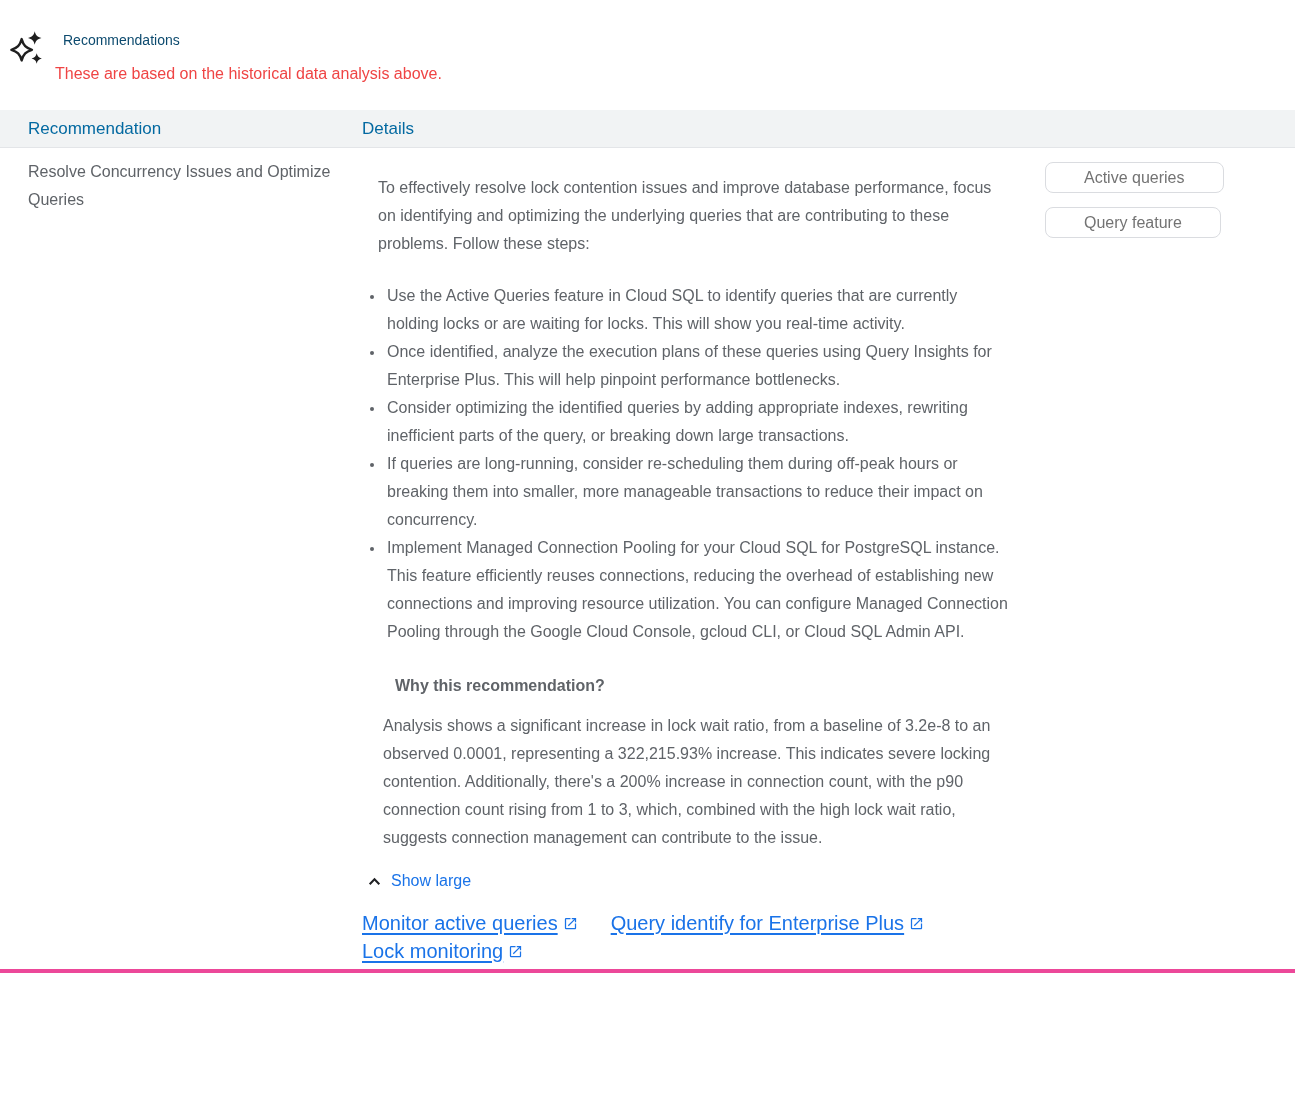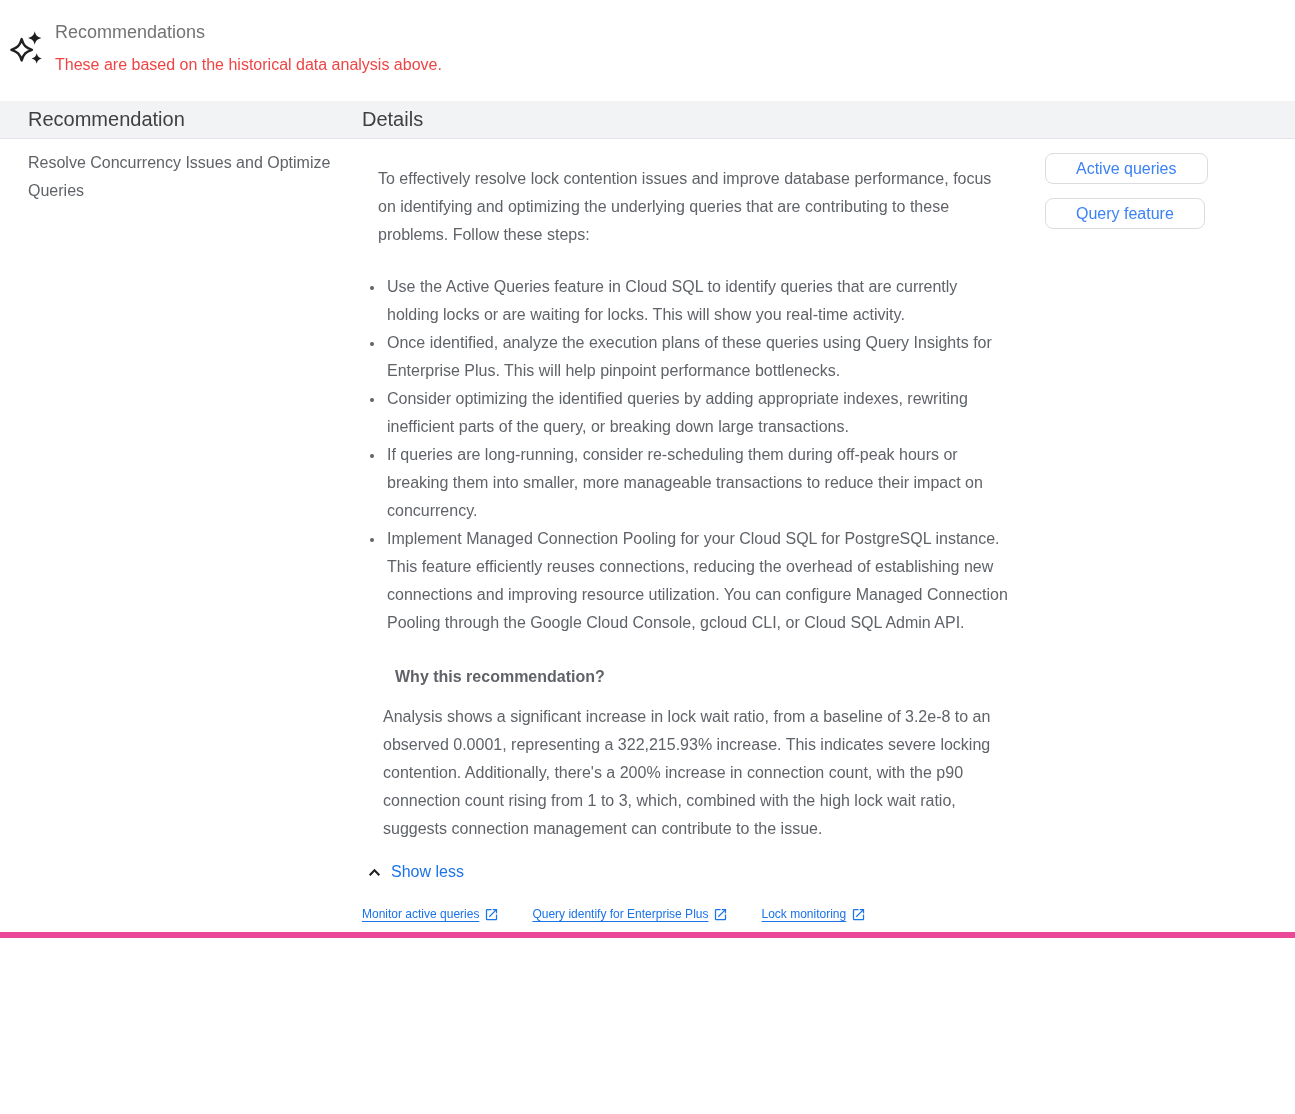--- a/index.html
+++ b/index.html
@@ -22,24 +22,24 @@
     align-items: flex-start;
     padding: 17px 0 0 9px;
   }
   .sparkle-wrap {
     width: 38px; height: 38px;
     margin-top: 11px;
     flex: 0 0 auto;
   }
   .header-text { margin-left: 8px; }
   .page-title {
-    font-size: 18px;
+    font-size: 14px;
     font-weight: 400;
-    color: #737373;
-    margin: 0;
+    color: #0c4a6e;
+    margin: 8px;
     line-height: 30px;
   }
   .page-subtitle {
     font-size: 16px;
     color: #ef4444;
     margin: 7px 0 0 0;
     line-height: 22px;
   }
 
   
@@ -47,29 +47,29 @@
   .thead {
     display: grid;
     grid-template-columns: 334px 1fr;
     padding-left: 28px;
     background: #f1f3f4;
     height: 38px;
     align-items: center;
     border-bottom: 1px solid #e3e5e8;
   }
   .th {
-    font-size: 20px;
+    font-size: 17px;
     font-weight: 500;
-    color: #404040;
+    color: #0369a1;
   }
   .trow {
     display: grid;
     grid-template-columns: 334px 648px 1fr;
     padding: 10px 0 4px 28px;
-    border-bottom: 6px solid #ec4899;
+    border-bottom: 4px solid #ec4899;
   }
   .cell { font-size: 16px; line-height: 28px; color: #5f6368; }
   .rec-name { padding-right: 24px; }
 
   
   .details-intro { margin: 16px; }
   .details-bullets {
     margin: 24px 0 0 0;
     padding-left: 23px;
     list-style: disc;
@@ -103,49 +103,49 @@
     column-gap: 33px;
     row-gap: 0;
     margin-top: 9px;
     max-width: 648px;
   }
   .ext-link {
     display: inline-flex;
     align-items: center;
     gap: 5px;
     color: #1a73e8;
-    font-size: 12px;
+    font-size: 20px;
     line-height: 28px;
     text-decoration: none;
     cursor: pointer;
   }
   .ext-link .link-text { text-decoration: underline; text-underline-offset: 3px; }
   .ext-icon { display: inline-flex; margin-top: 2px; }
 
   
   .chips-col {
     padding: 4px 0 0 35px;
     display: flex;
     flex-direction: column;
     align-items: flex-start;
     gap: 14px;
   }
   .chip {
     display: inline-flex;
     align-items: center;
     justify-content: center;
     height: 31px;
-    padding: 0 30px;
+    padding: 0 38px;
     background: #fff;
     border: 1px solid #dadce0;
     border-radius: 8px;
     font-family: "Liberation Sans", sans-serif;
     font-size: 16px;
     font-weight: 500;
-    color: #3b82f6;
+    color: #737373;
     cursor: pointer;
     white-space: nowrap;
   }
 </style>
 </head>
 <body>
 
 <div class="page">
 
   <div class="app-header">
@@ -188,21 +188,21 @@
           <p class="why-title">Why this recommendation?</p>
           <p class="why-text">Analysis shows a significant increase in lock wait ratio, from a baseline of 3.2e-8 to an observed 0.0001, representing a 322,215.93% increase. This indicates severe locking contention. Additionally, there's a 200% increase in connection count, with the p90 connection count rising from 1 to 3, which, combined with the high lock wait ratio, suggests connection management can contribute to the issue.</p>
         </div>
 
         <button class="show-less">
           <span class="chevron-up">
             <svg width="19" height="19" viewBox="0 0 24 24" aria-hidden="true">
               <path d="M12 7.4l-7 7 1.9 1.9 5.1-5.1 5.1 5.1 1.9-1.9z" fill="#202124"></path>
             </svg>
           </span>
-          <span>Show less</span>
+          <span>Show large</span>
         </button>
 
         <div class="links-row">
           <a class="ext-link">
             <span class="link-text">Monitor active queries</span>
             <span class="ext-icon">
               <svg width="15" height="15" viewBox="0 0 24 24" aria-hidden="true">
                 <path d="M19 19H5V5h7V3H5a2 2 0 0 0-2 2v14a2 2 0 0 0 2 2h14c1.1 0 2-.9 2-2v-7h-2v7zM14 3v2h3.59l-9.83 9.83 1.41 1.41L19 6.41V10h2V3h-7z" fill="#1a73e8"></path>
               </svg>
             </span>

